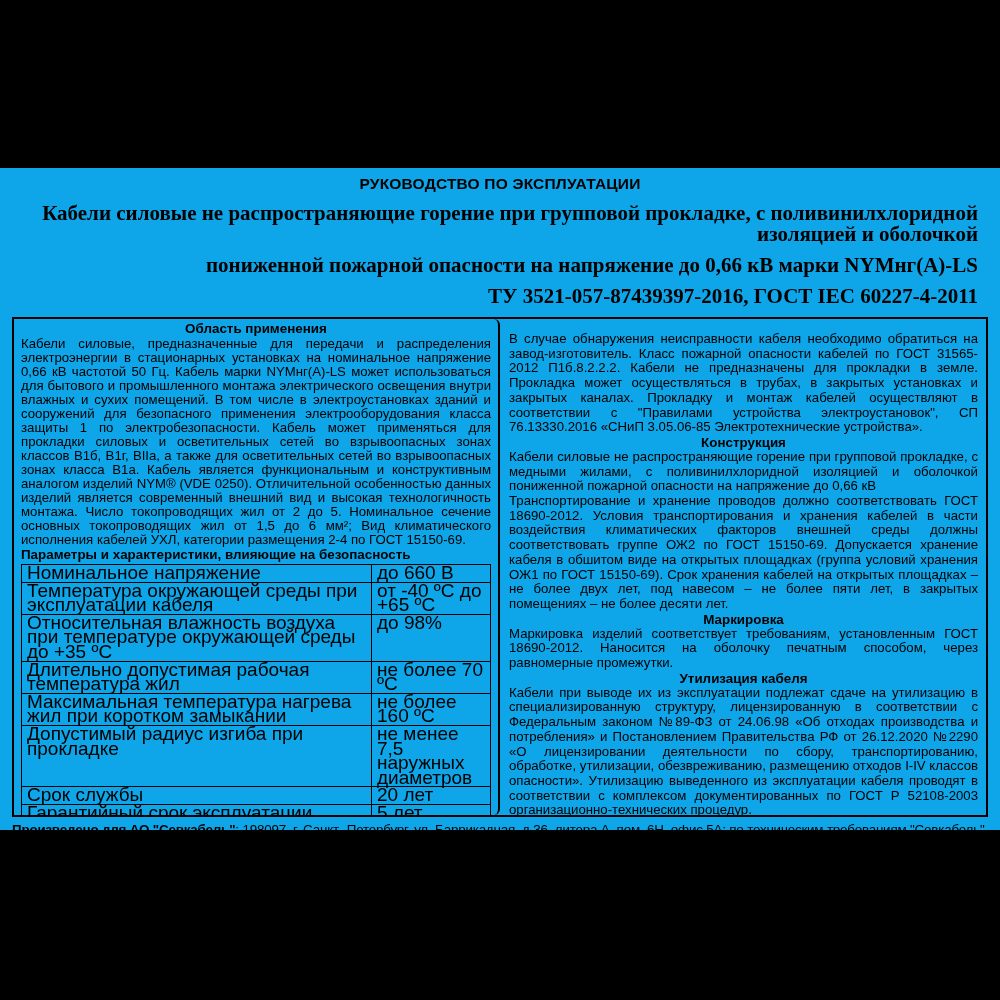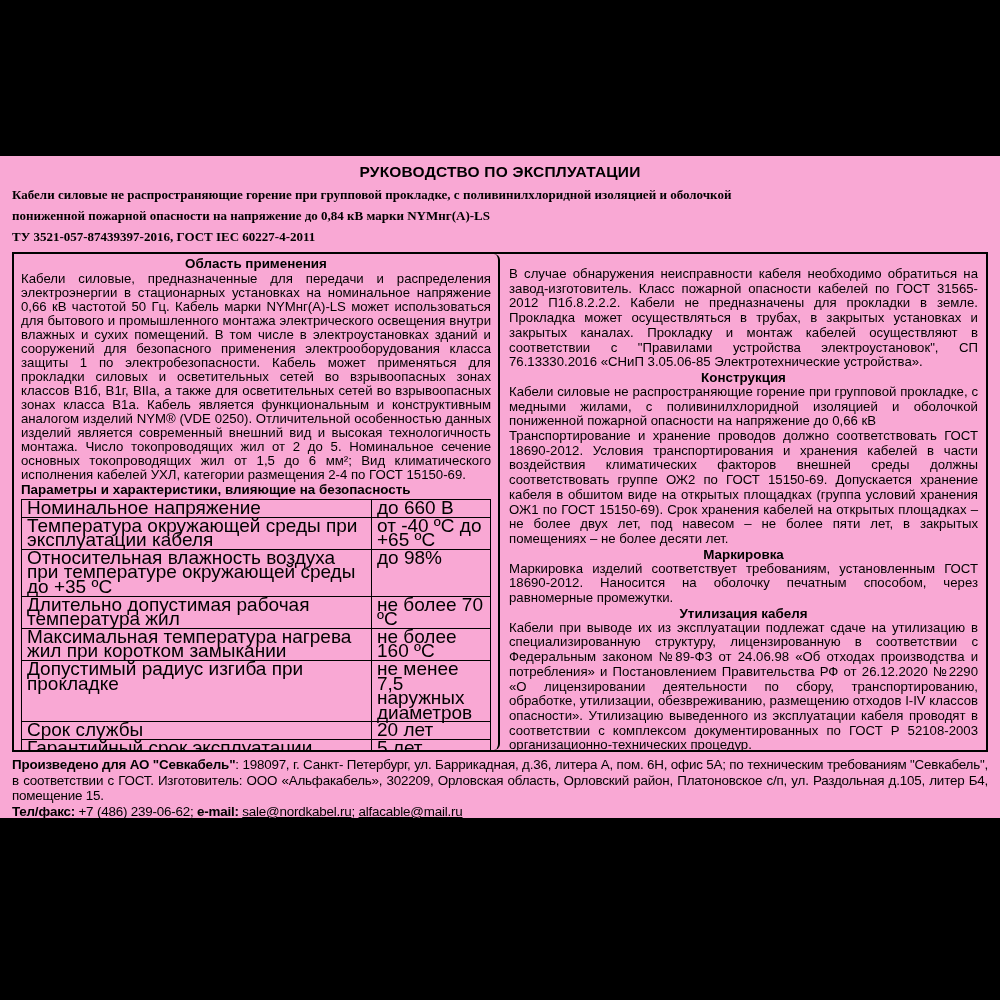--- a/index.html
+++ b/index.html
@@ -1,30 +1,30 @@
 <!DOCTYPE html>
 <html lang="ru"><head>
 <meta charset="utf-8">
 <style>
   html,body{margin:0;padding:0;}
   body{
     width:1000px;height:1000px;background:#000;position:relative;
     font-family:"Liberation Sans",sans-serif;color:#000;
   }
   .sheet{
-    position:absolute;top:156px;left:0;width:1000px;height:662px;
-    background:#f9a8d4;box-sizing:border-box;padding:5px 12px 0 12px;overflow:hidden;
+    position:absolute;top:168px;left:0;width:1000px;height:662px;
+    background:#0ea5e9;box-sizing:border-box;padding:5px 12px 0 12px;overflow:hidden;
   }
   .doc-title{
     text-align:center;font-weight:bold;font-size:15.5px;margin:2px 0 3px 0;
     font-family:"Liberation Sans",sans-serif;letter-spacing:.2px;
   }
   .doc-subtitle{
-    text-align:left;font-weight:bold;font-family:"Liberation Serif",serif;
-    font-size:13px;line-height:21px;margin:0;
+    text-align:right;font-weight:bold;font-family:"Liberation Serif",serif;
+    font-size:21px;line-height:21px;margin:10px;
   }
   .main-box{
     display:flex;border:2px solid #000;margin-top:5px;height:500px;
     box-sizing:border-box;
   }
   .col-left{
     width:486px;min-width:486px;border-right:2px solid #000;
     box-sizing:border-box;padding:2px 7px 0 7px;overflow:hidden;border-radius:6px;
   }
   .col-right{
@@ -58,21 +58,21 @@
   .footer .justify{text-align:justify;}
   .footer a{color:#000;text-decoration:underline;}
 </style>
 </head>
 <body>
 
 <div class="sheet">
 
   <div class="doc-title">РУКОВОДСТВО ПО ЭКСПЛУАТАЦИИ</div>
   <div class="doc-subtitle">Кабели силовые не распространяющие горение при групповой прокладке, с поливинилхлоридной изоляцией и оболочкой</div>
-  <div class="doc-subtitle">пониженной пожарной опасности на напряжение до 0,84 кВ марки NYMнг(А)-LS</div>
+  <div class="doc-subtitle">пониженной пожарной опасности на напряжение до 0,66 кВ марки NYMнг(А)-LS</div>
   <div class="doc-subtitle">ТУ 3521-057-87439397-2016, ГОСТ IEC 60227-4-2011</div>
 
   <div class="main-box">
 
     <div class="col-left">
       <p class="sec-heading">Область применения</p>
       <p class="jtext">Кабели силовые, предназначенные для передачи и распределения электроэнергии в стационарных установках на номинальное напряжение 0,66 кВ частотой 50 Гц. Кабель марки NYMнг(А)-LS может использоваться для бытового и промышленного монтажа электрического освещения внутри влажных и сухих помещений. В том числе в электроустановках зданий и сооружений для безопасного применения электрооборудования класса защиты 1 по электробезопасности. Кабель может применяться для прокладки силовых и осветительных сетей во взрывоопасных зонах классов В1б, В1г, ВIIа, а также для осветительных сетей во взрывоопасных зонах класса В1а. Кабель является функциональным и конструктивным аналогом изделий NYM® (VDE 0250). Отличительной особенностью данных изделий является современный внешний вид и высокая технологичность монтажа. Число токопроводящих жил от 2 до 5. Номинальное сечение основных токопроводящих жил от 1,5 до 6 мм²; Вид климатического исполнения кабелей УХЛ, категории размещения 2-4 по ГОСТ 15150-69.</p>
       <p class="params-heading">Параметры и характеристики, влияющие на безопасность</p>
 
       <table class="params">

